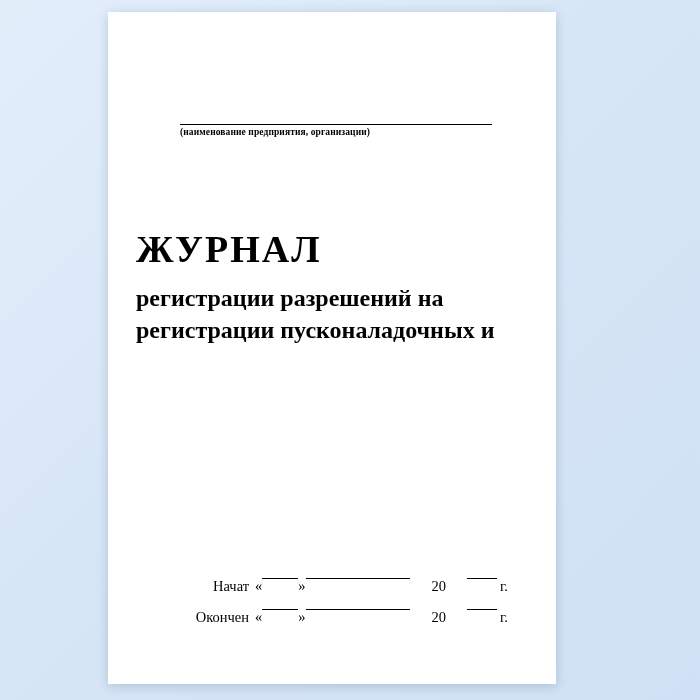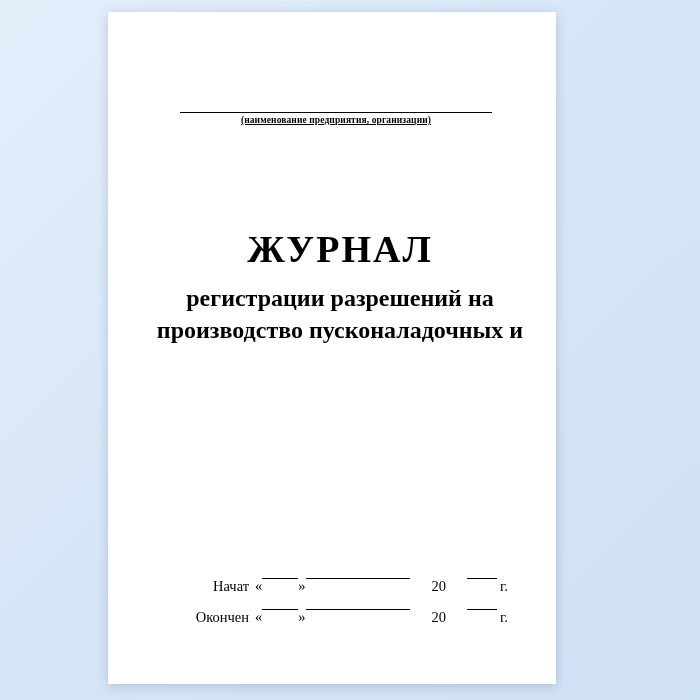--- a/index.html
+++ b/index.html
@@ -24,42 +24,40 @@
     left: 108px;
     top: 12px;
     width: 448px;
     height: 672px;
     background: #ffffff;
     box-shadow: 0 2px 10px rgba(40, 70, 110, 0.22);
   }
   .org-block {
     position: absolute;
     left: 72px;
-    top: 84px;
+    top: 96px;
     width: 312px;
-    text-align: center;
-    text-decoration: underline;
   }
   .org-rule {
     border-bottom: 1px solid #000;
     height: 16px;
   }
   .org-caption {
     font-size: 9.5px;
     font-weight: bold;
     font-family: "Liberation Serif", serif;
     margin-top: 2px;
     letter-spacing: 0.1px;
   }
   .title-block {
     position: absolute;
-    left: 36px;
+    left: 28px;
     top: 218px;
     width: 392px;
-    text-align: center;
+    text-align: left;
   }
   .title-main {
     font-size: 38px;
     font-weight: bold;
     letter-spacing: 2px;
     font-family: "Liberation Serif", serif;
     line-height: 1.05;
   }
   .title-sub {
     margin-top: 12px;
@@ -118,21 +116,21 @@
 
     <div class="org-block">
       <div class="org-rule"></div>
       <div class="org-caption">(наименование предприятия, организации)</div>
     </div>
 
     <div class="title-block">
       <div class="title-main">ЖУРНАЛ</div>
       <div class="title-sub">
         <div>регистрации разрешений на</div>
-        <div>производство  пусконаладочных и</div>
+        <div>регистрации  пусконаладочных и</div>
       </div>
     </div>
 
     <div class="footer-block">
 
       <div class="footer-row">
         <span class="f-label">Начат</span>
         <span class="f-quote-open">«</span>
         <span class="f-blank-sm"></span>
         <span>»</span>

